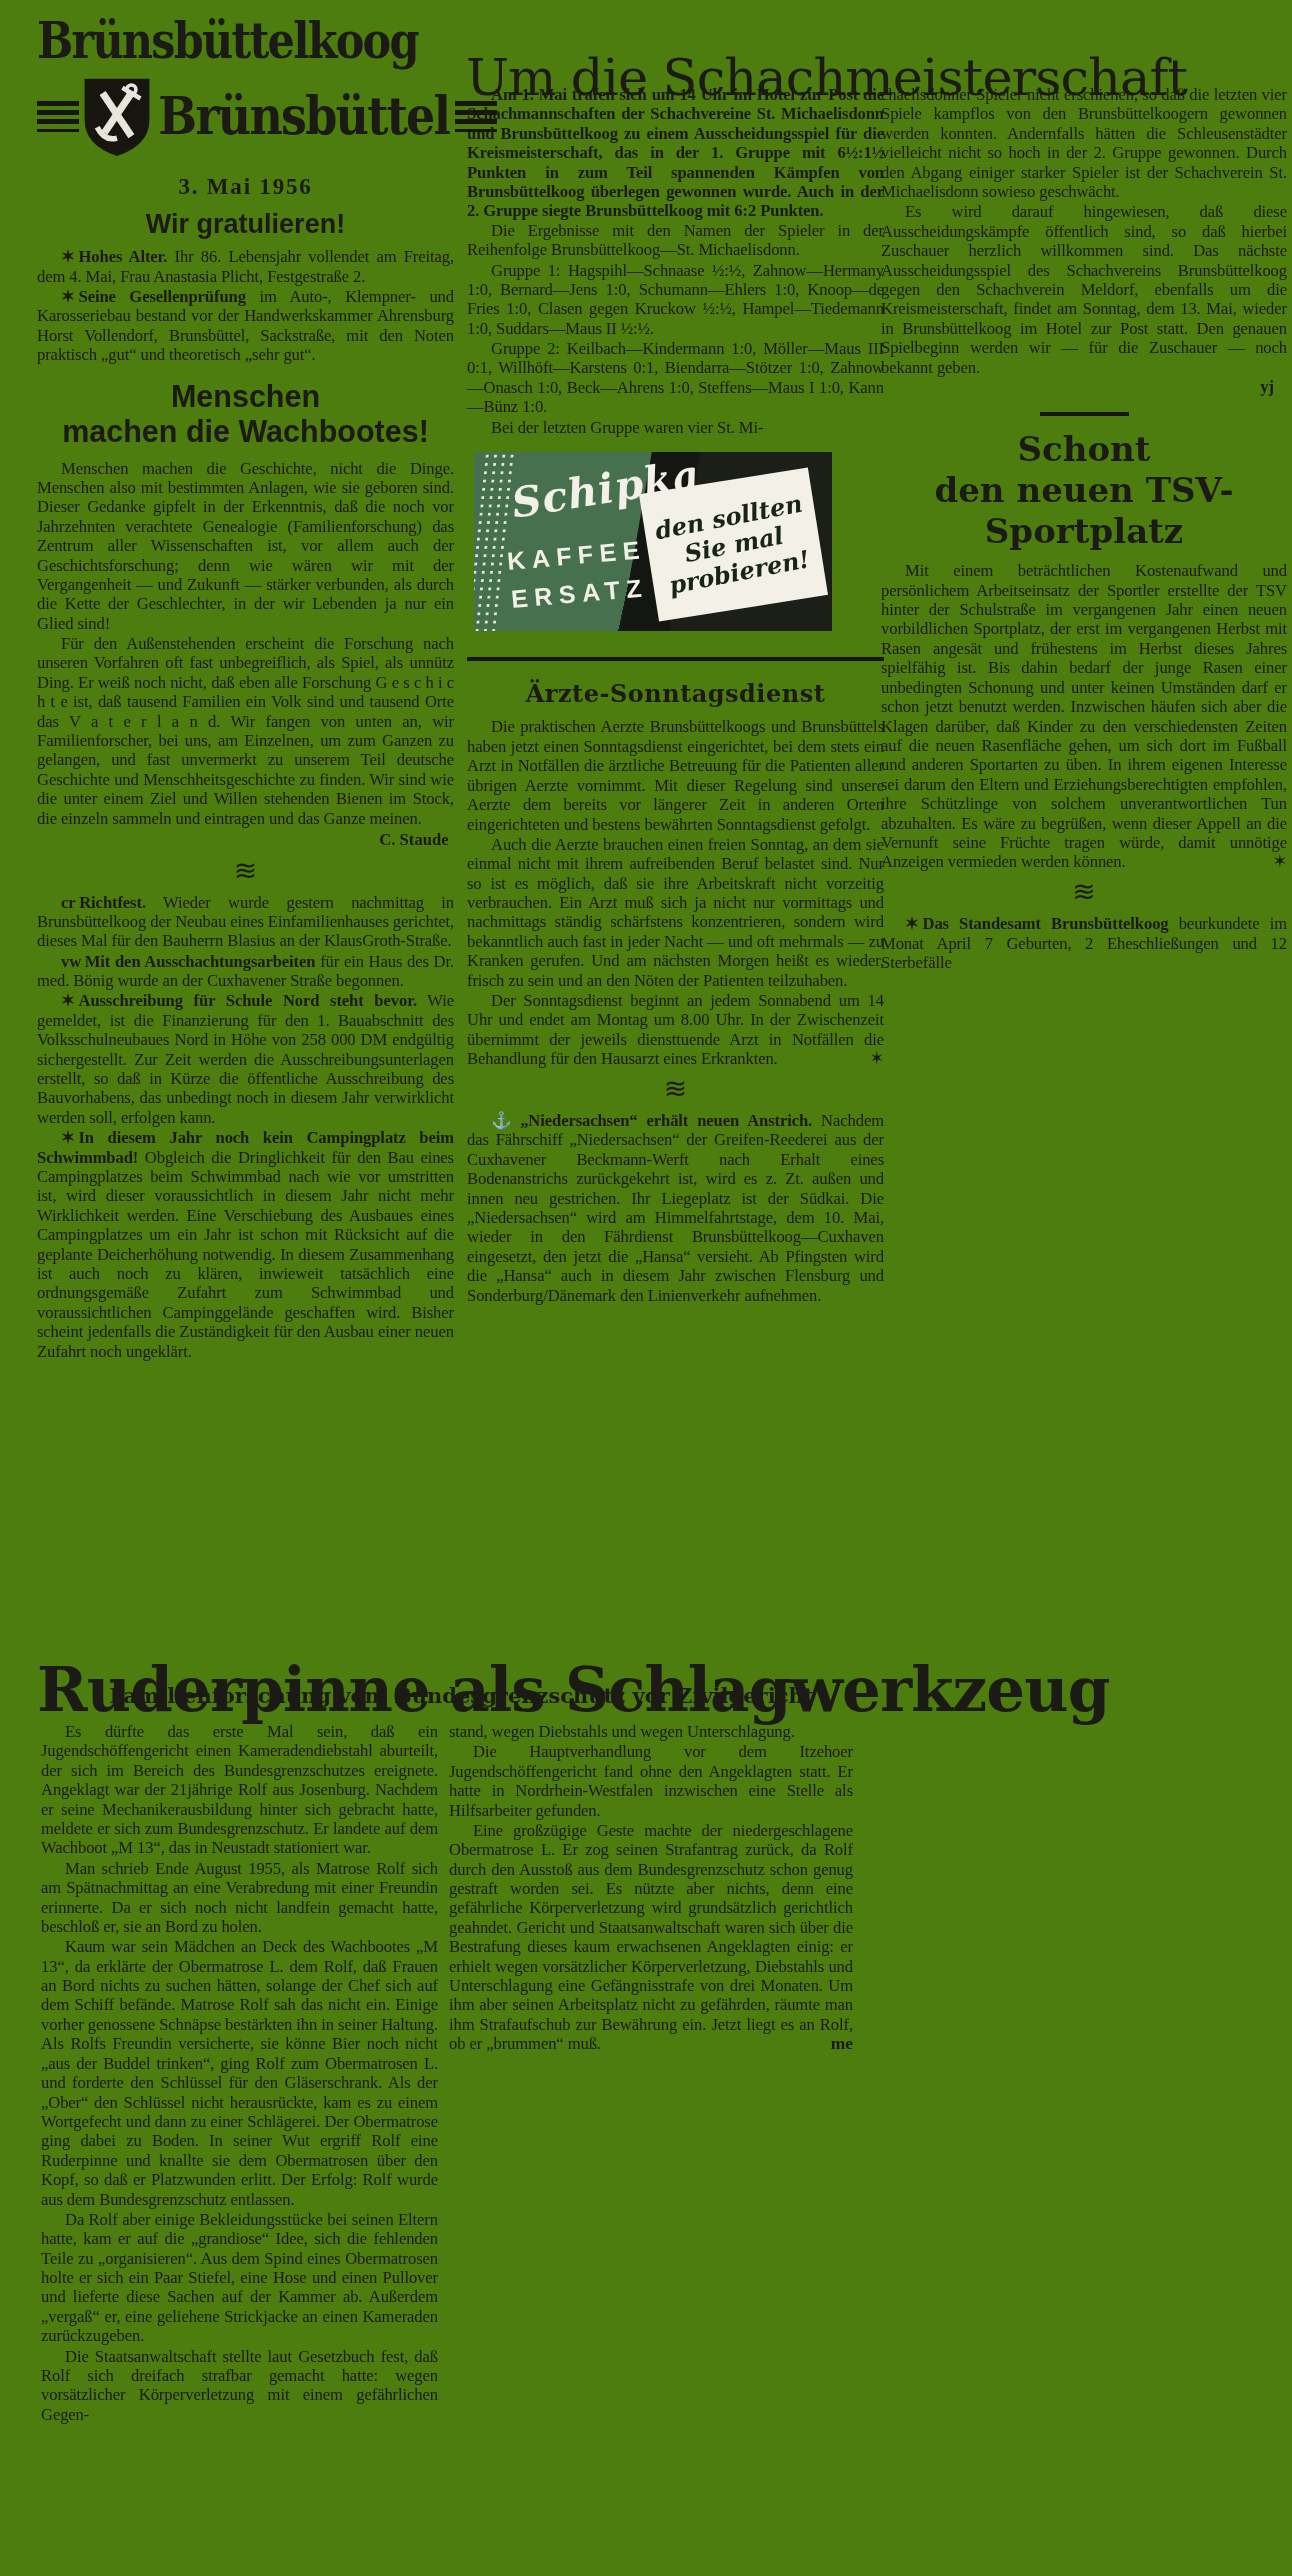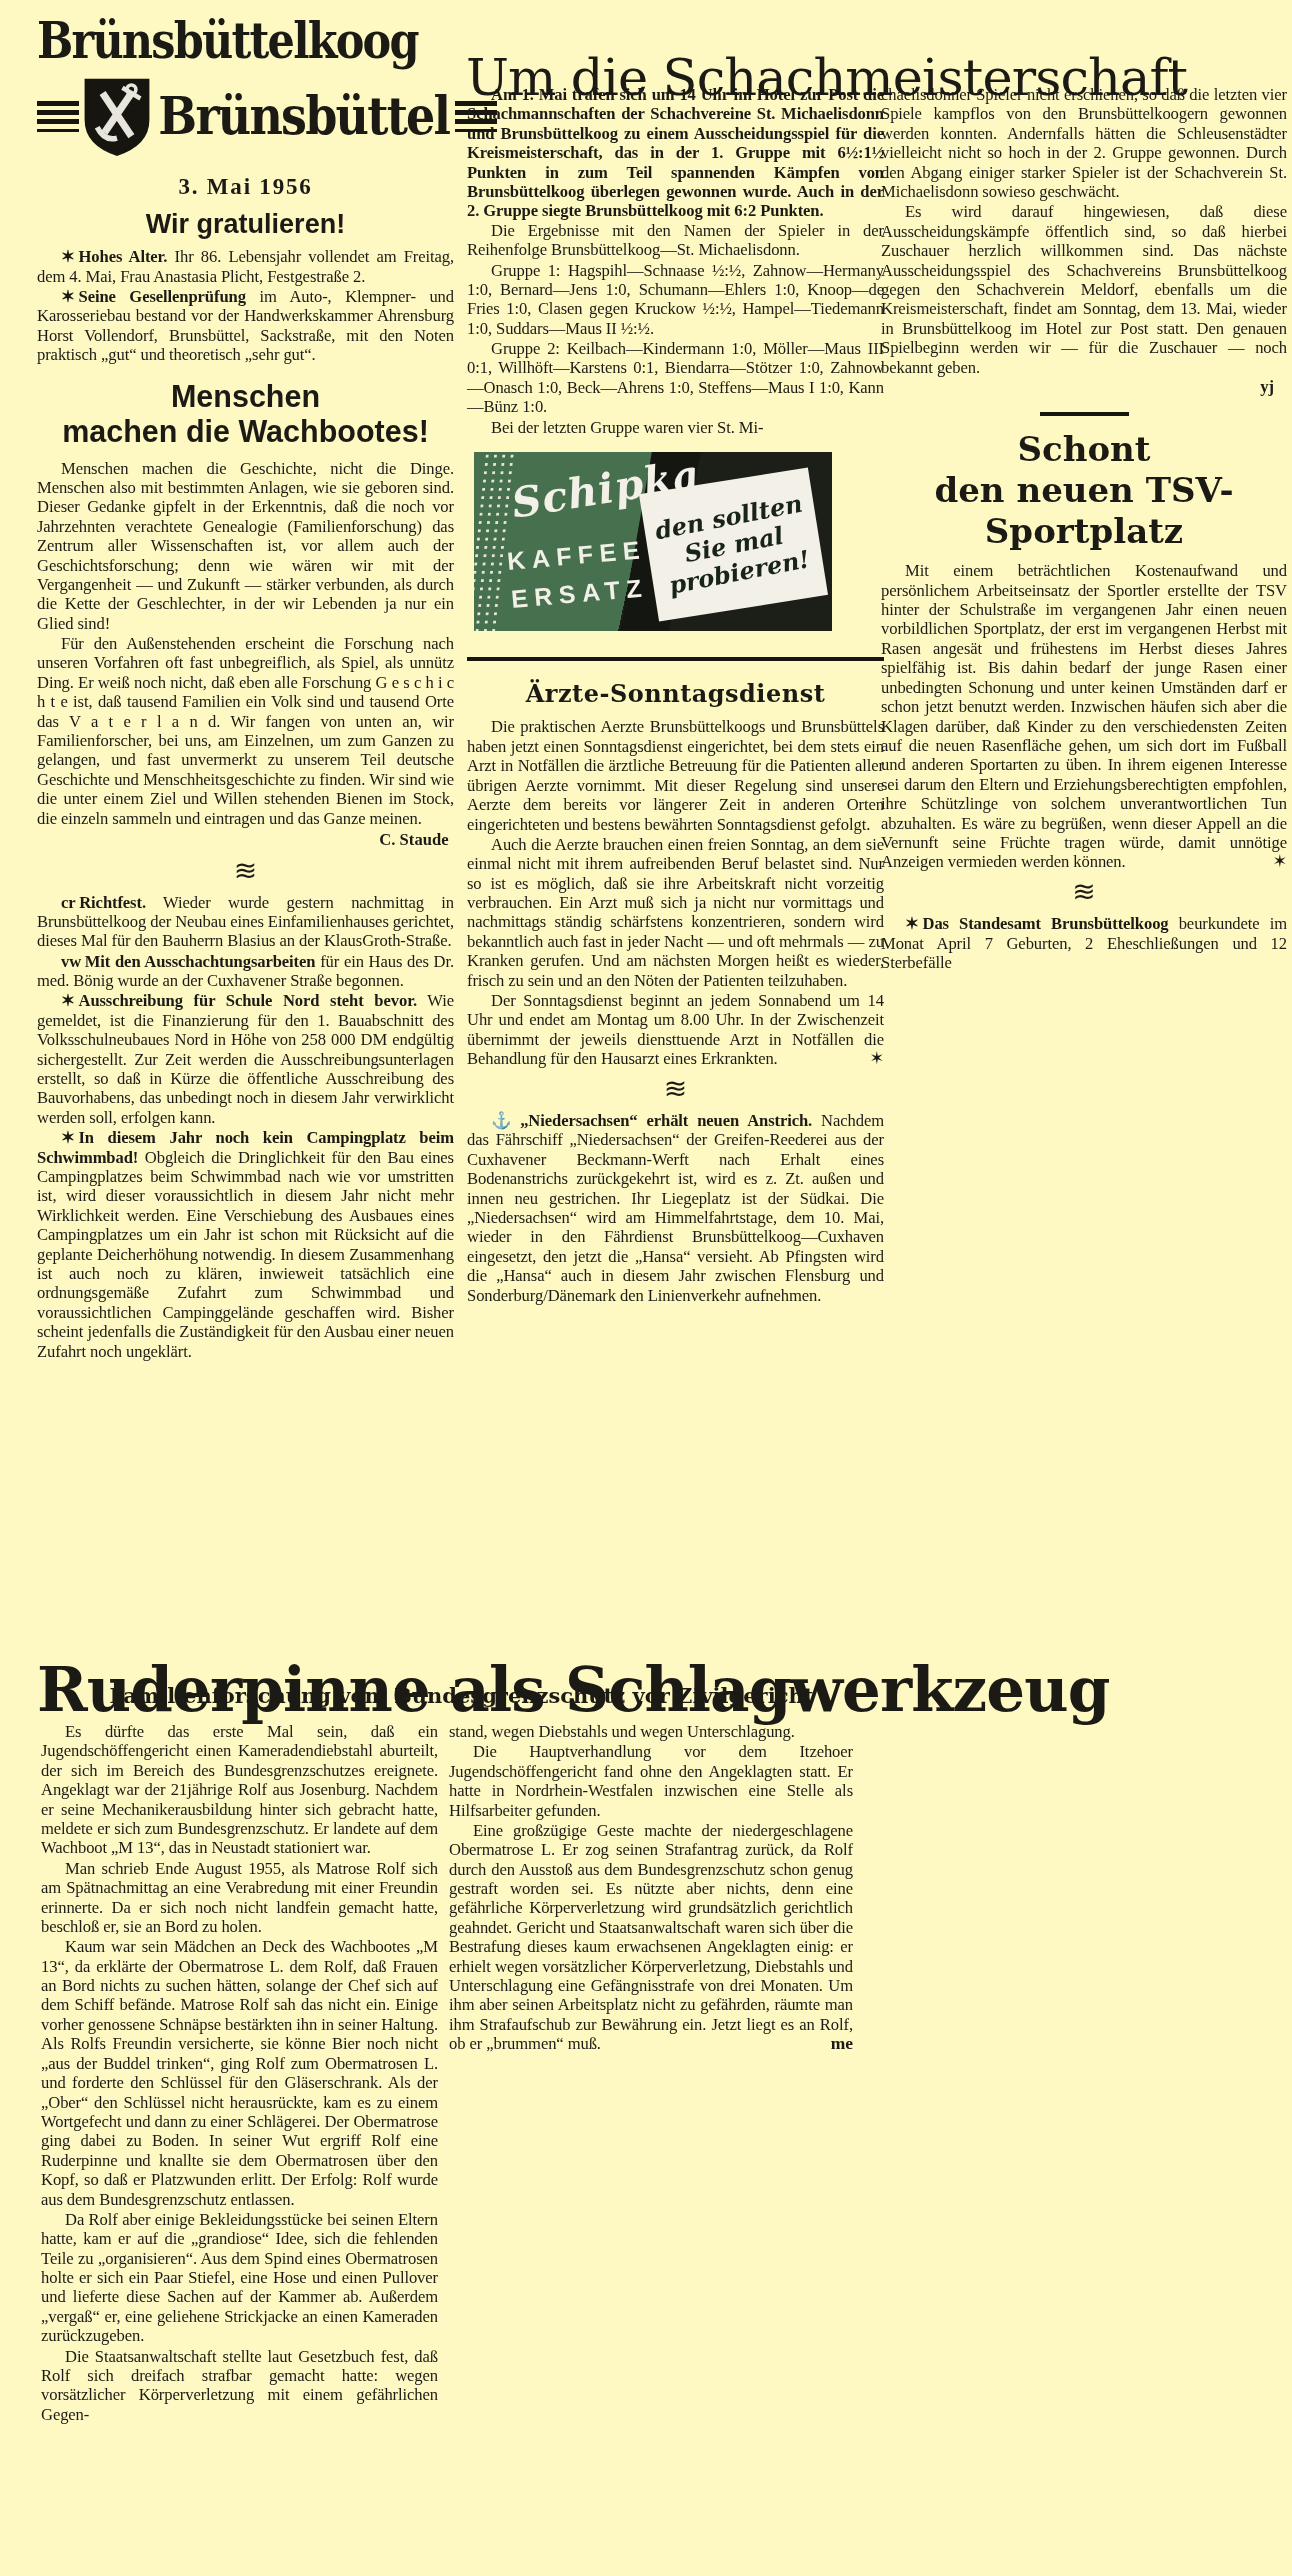--- a/index.html
+++ b/index.html
@@ -1,18 +1,18 @@
 <!DOCTYPE html>
 <html style="font-size:14.8px"><head>
 <meta charset="utf-8">
 <style>
   html,body{margin:0;padding:0;background:#b9b6ad;}
   .page{
     position:relative;width:1292px;height:2576px;margin:0 auto;
-    background:#fef9c3;color:#1c1a15;overflow:hidden;
+    background:#4d7c0f;color:#1c1a15;overflow:hidden;
     font-family:"Liberation Serif",serif;
   }
   
   .body p{margin:0;font-size:16.6px;line-height:19.4px;text-align:justify;text-indent:24px;letter-spacing:-0.1px;}
   .body p.nogap{margin-top:0;}
   .body p + p{margin-top:0.9px;}
   .lead{font-weight:bold;}
   .marker{font-weight:bold;padding-right:3.7px;}
   .sig{text-align:right;font-weight:bold;font-size:16.6px;line-height:20.3px;margin:1.8px 5.5px 0 0;}
   .byline{text-align:right;font-weight:bold;font-size:16.6px;line-height:20.3px;margin-right:13px;}

